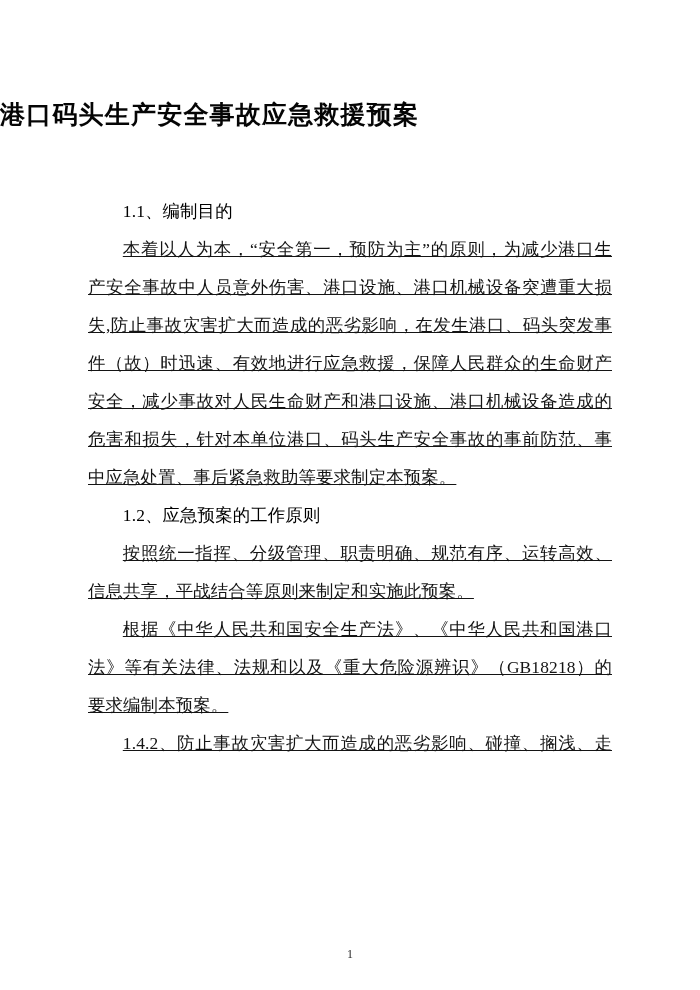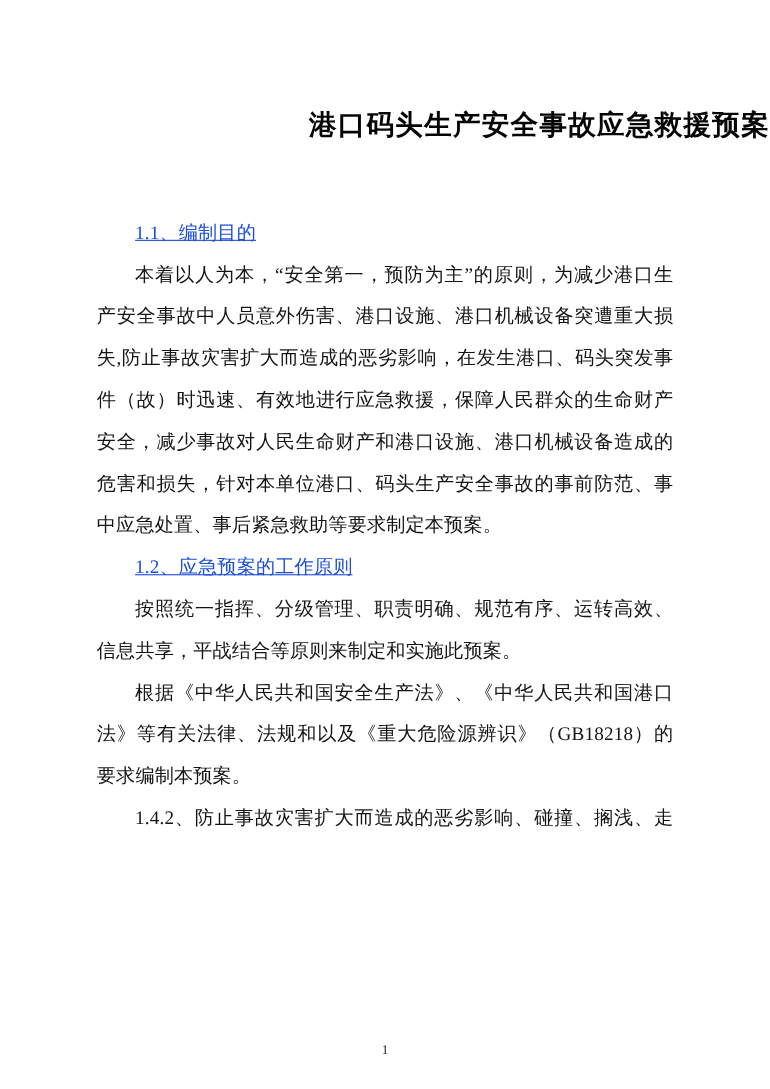--- a/index.html
+++ b/index.html
@@ -23,21 +23,21 @@
     box-sizing: border-box;
     overflow: hidden;
   }
 
   
   .doc-title {
     position: absolute;
     top: 98px;
     left: 0;
     width: 700px;
-    text-align: right;
+    text-align: left;
     font-size: 25px;
     font-weight: bold;
     letter-spacing: 1.2px;
     color: #050505;
     font-family: "Liberation Serif", "DejaVu Serif", serif;
     line-height: 34px;
     white-space: nowrap;
   }
 
   
@@ -52,33 +52,33 @@
     margin: 0;
     padding: 0;
     font-size: 17.4px;
     line-height: 38px;
     color: #141414;
     text-align: justify;
     text-justify: inter-ideograph;
     text-indent: 2em;
     letter-spacing: 0.15px;
     word-break: break-all;
+    text-decoration: underline;
   }
 
   
   .heading {
     margin: 0;
     padding: 0;
     font-size: 17.4px;
     line-height: 38px;
-    color: #1d4ed8;
+    color: #000000;
     text-align: left;
     text-indent: 2em;
     letter-spacing: 0.15px;
-    text-decoration: underline;
   }
 
   
   .para-stretch {
     text-align-last: justify;
   }
 
   
   .page-number {
     position: absolute;

